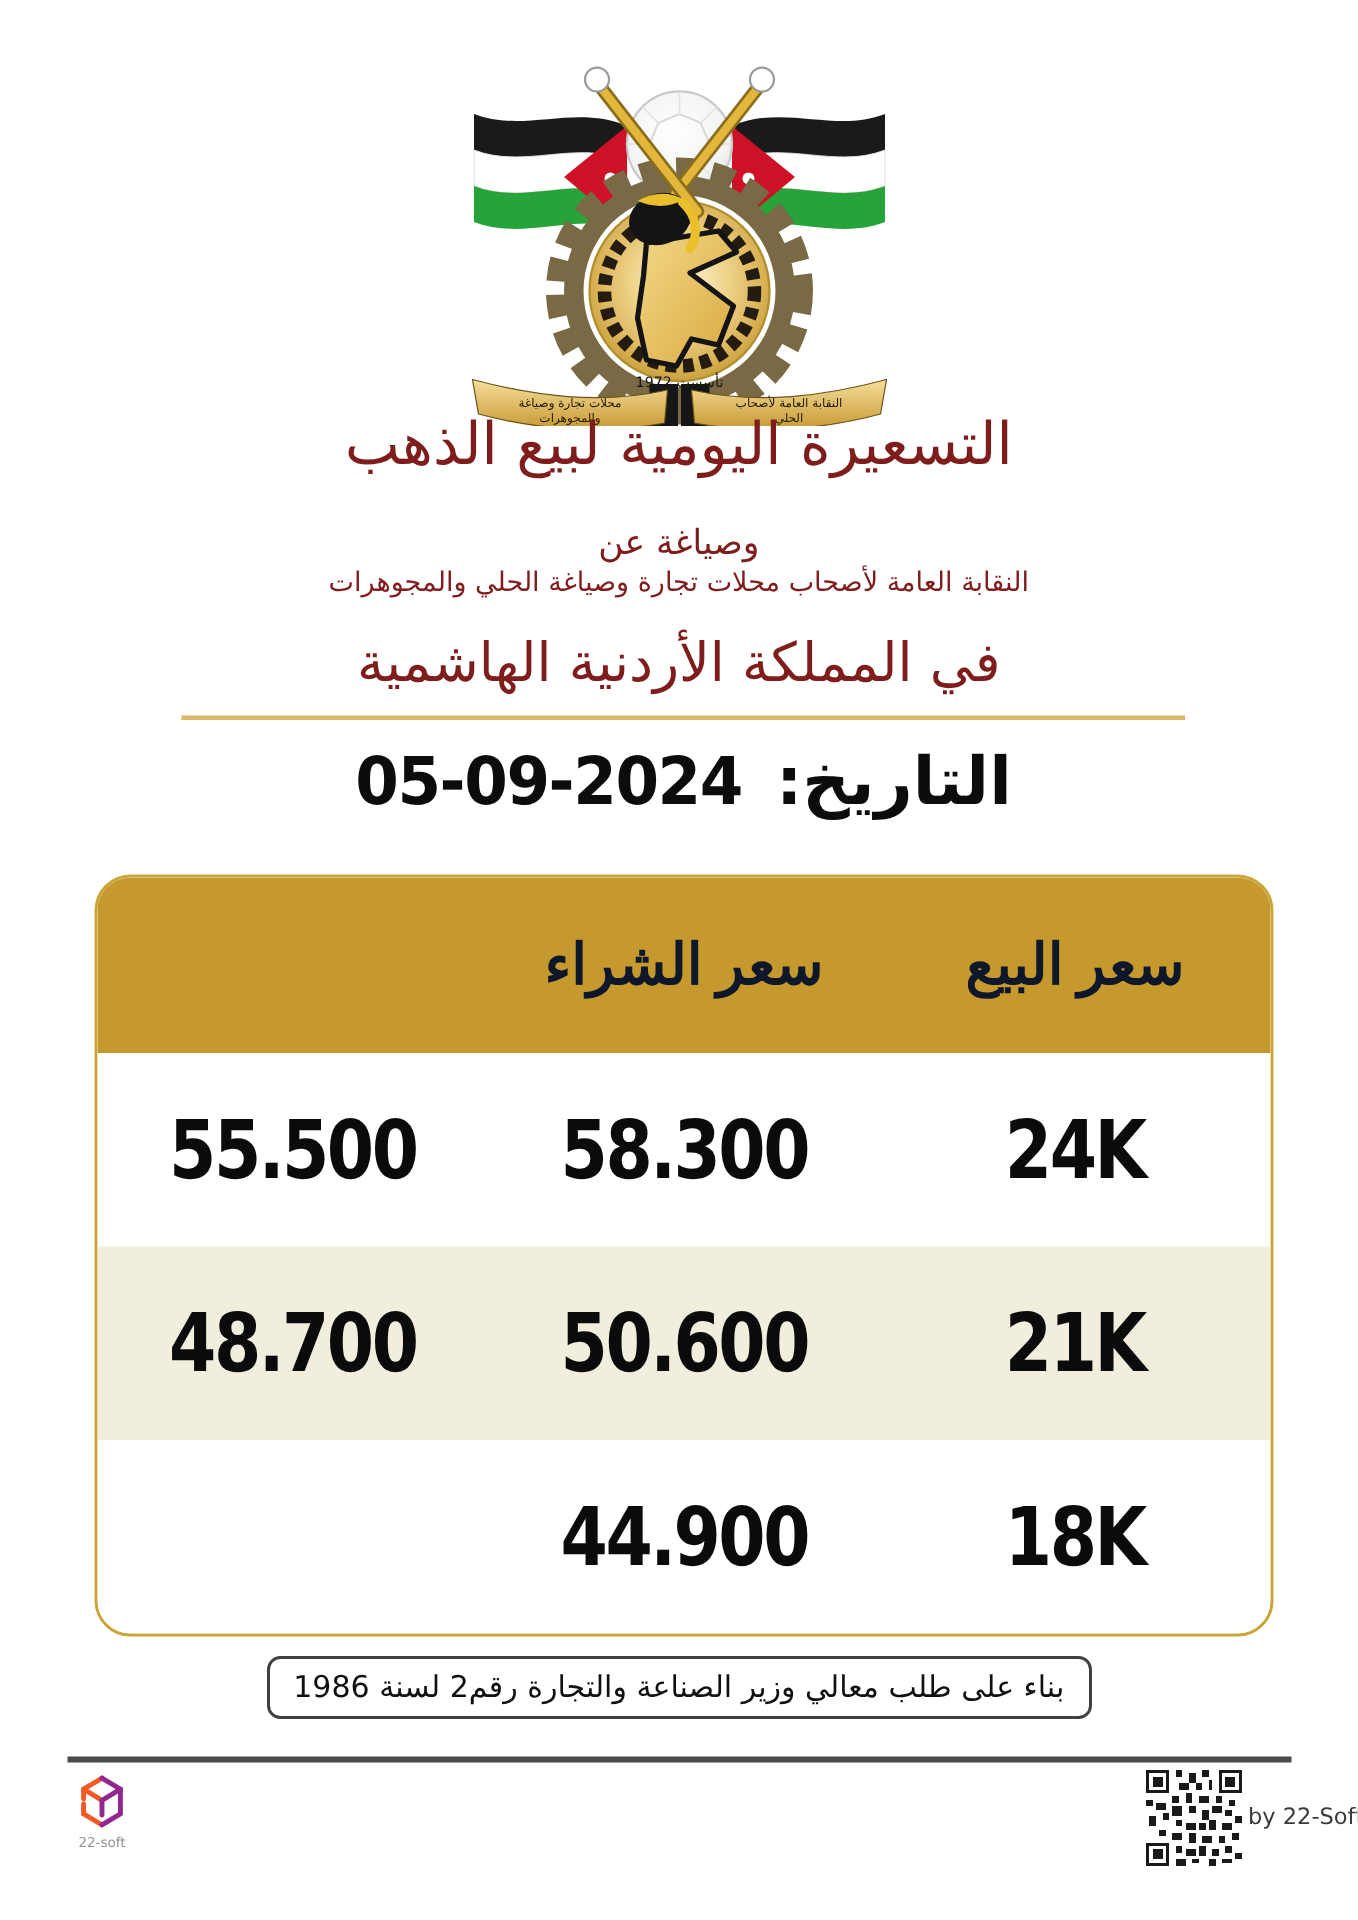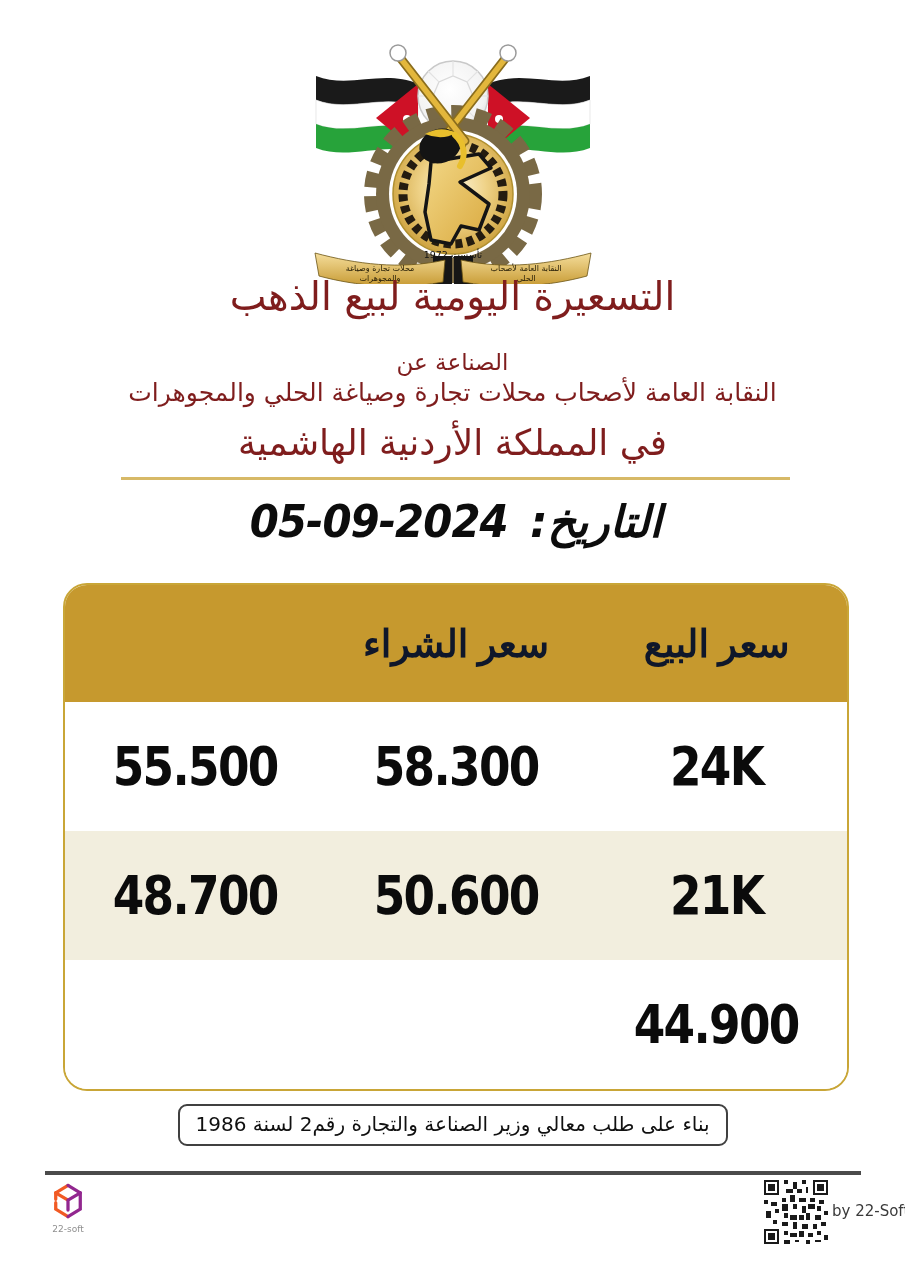--- a/index.html
+++ b/index.html
@@ -3,24 +3,24 @@
 <meta charset="utf-8">
 <style>
   html,body { margin:0; padding:0; background:#fff; }
   .canvas {
     position:relative; width:905px; height:1280px; background:#ffffff;
     font-family:"DejaVu Sans", sans-serif; overflow:hidden;border-radius:15px;
   }
   .center-text { position:absolute; left:0; width:100%; text-align:center; color:#7f1d1d; }
   .t-title   { top:274px; font-size:39px; letter-spacing:.5px; }
   .t-issued  { top:349px; font-size:23px; }
-  .t-issuer  { top:378px; font-size:25px; }
+  .t-issuer  { top:378px; font-size:18px; }
   .t-kingdom { top:422px; font-size:36px; font-weight:500; }
   .gold-divider { position:absolute; left:121px; top:477px; width:669px; height:3px; background:#d7b967; }
-  .t-date { top:496px; font-size:44px; font-weight:700; direction:rtl; color:#0c0c0c;font-style:italic; }
+  .t-date { top:496px; font-size:44px; font-weight:700; direction:rtl; color:#0c0c0c; }
   .t-date .dnum { display:inline-block; transform:scaleX(.95); letter-spacing:-1px; }
 
   .emblem { position:absolute; left:292px; top:34px; }
 
   .price-table {
     position:absolute; left:63px; top:583px; width:782px;
     border:2px solid #c9a637; border-radius:24px; overflow:hidden; background:#fff;
   }
   .pt-header {
     display:grid; grid-template-columns:1fr 1fr 1fr; direction:rtl;
@@ -148,21 +148,21 @@
 
       <g>
         <path d="M153,226 C108,236 64,230 23,219 L27,242 C64,252 108,256 151,248 Z" fill="url(#ribbonGrad)" stroke="#6b5414" stroke-width="0.8"></path>
         <text x="88" y="237" font-size="8" text-anchor="middle" fill="#241c06">محلات تجارة وصياغة</text>
         <text x="88" y="247" font-size="8" text-anchor="middle" fill="#241c06">والمجوهرات</text>
       </g>
     </svg>
   </div>
 
   <div class="center-text t-title" dir="rtl">التسعيرة اليومية لبيع الذهب</div>
-  <div class="center-text t-issued" dir="rtl">الصناعة عن</div>
+  <div class="center-text t-issued" dir="rtl">وصياغة عن</div>
   <div class="center-text t-issuer" dir="rtl">النقابة العامة لأصحاب محلات تجارة وصياغة الحلي والمجوهرات</div>
   <div class="center-text t-kingdom" dir="rtl">في المملكة الأردنية الهاشمية</div>
   <div class="gold-divider"></div>
 
   <div class="center-text t-date">
     <span>التاريخ:</span>
     <span class="dnum" dir="ltr">05-09-2024</span>
   </div>
 
   <div class="price-table">
@@ -174,20 +174,21 @@
       <div class="cell"><span class="cond">24K</span></div>
       <div class="cell"><span class="cond">58.300</span></div>
       <div class="cell"><span class="cond">55.500</span></div>
     </div>
     <div class="pt-row alt">
       <div class="cell"><span class="cond">21K</span></div>
       <div class="cell"><span class="cond">50.600</span></div>
       <div class="cell"><span class="cond">48.700</span></div>
     </div>
     <div class="pt-row">
+      <div class="cell"><span class="cond">18K</span></div>
       <div class="cell"><span class="cond">44.900</span></div>
     </div>
   </div>
 
   <div class="note-box">بناء على طلب معالي وزير الصناعة والتجارة رقم2 لسنة 1986</div>
 
   <div class="footer-line"></div>
 
   <div class="soft-logo">
     <svg width="34" height="36" viewBox="0 0 40 44">

